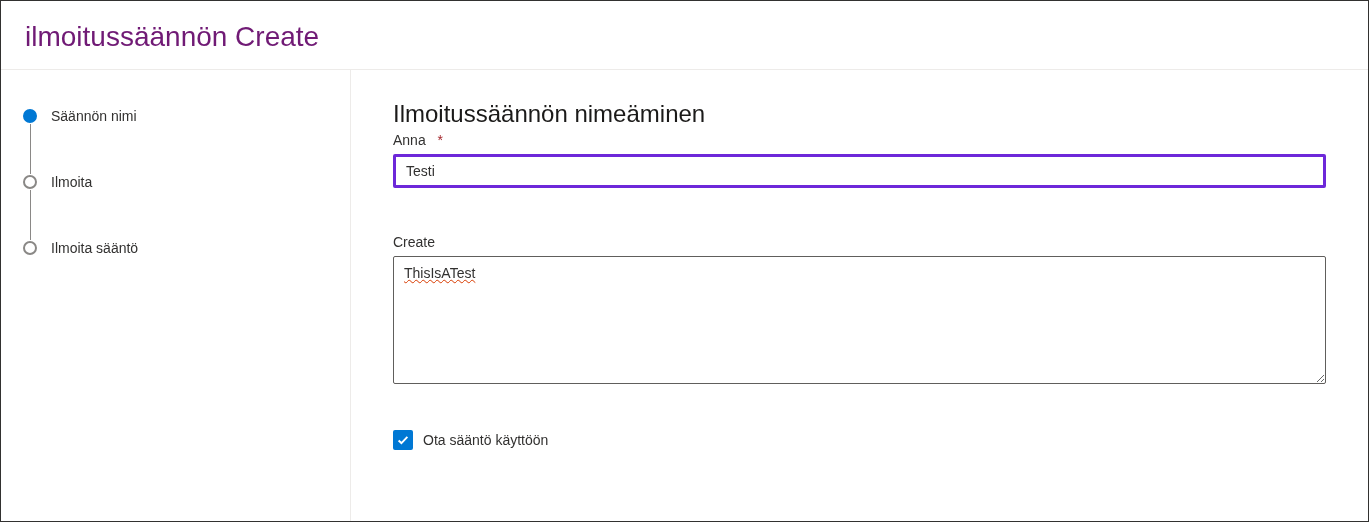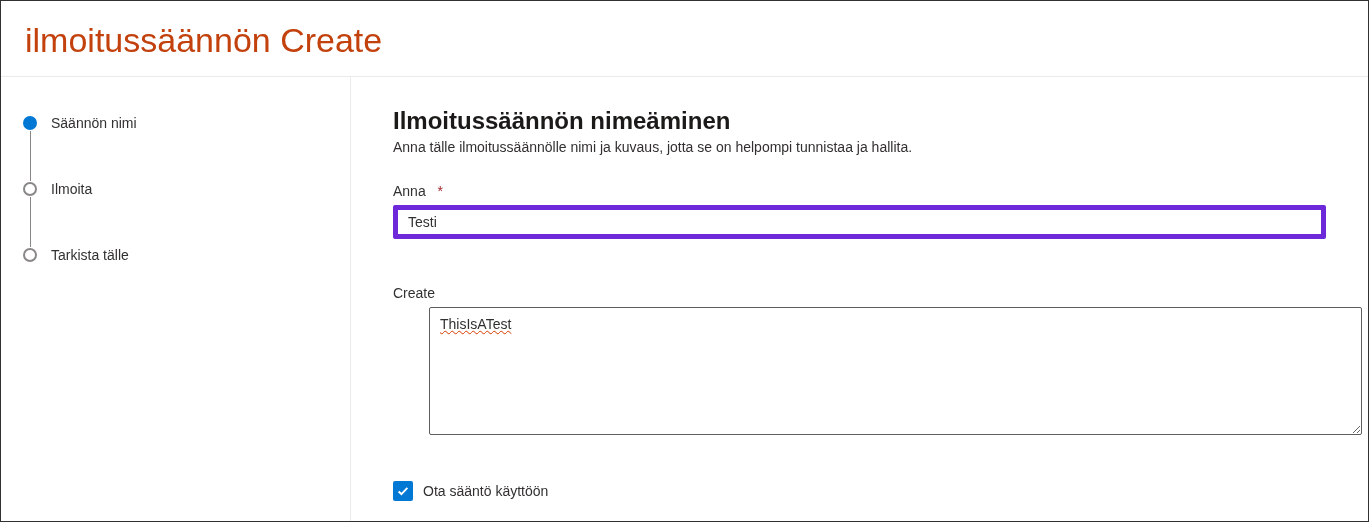--- a/index.html
+++ b/index.html
@@ -14,23 +14,23 @@
       width: 1369px;
       height: 522px;
       border: 1px solid #323130;
       overflow: hidden;
     }
     .header {
       padding: 20px 24px 16px 24px;
       border-bottom: 1px solid #edebe9;
     }
     .header-title {
-      font-size: 34px;
+      font-size: 28px;
       font-weight: 400;
-      color: #c2410c;
+      color: #701a75;
     }
     .body {
       display: flex;
       height: calc(100% - 68px);
     }
     .sidebar {
       width: 350px;
       padding: 38px 20px 20px 22px;
       border-right: 1px solid #edebe9;
     }
@@ -74,21 +74,21 @@
     .step-item:last-child .step-connector {
       display: none;
     }
     .main {
       flex: 1;
       padding: 30px 42px 10px 42px;
       overflow-y: auto;
     }
     .main-title {
       font-size: 24px;
-      font-weight: 700;
+      font-weight: 400;
       color: #1b1a19;
       margin-bottom: 4px;
     }
     .main-subtitle {
       font-size: 14px;
       color: #323130;
       margin-bottom: 28px;
     }
     .field-group {
       margin-bottom: 46px;
@@ -102,37 +102,36 @@
     .required {
       color: #a4262c;
       margin-left: 8px;
     }
     .text-input {
       width: 100%;
       height: 34px;
       padding: 6px 10px;
       font-size: 14px;
       font-family: inherit;
-      border: 5px solid #6d28d9;
+      border: 3px solid #6d28d9;
       border-radius: 2px;
       outline: none;
       color: #323130;
     }
     .textarea-input {
       width: 100%;
       height: 128px;
       padding: 8px 10px;
       font-size: 14px;
       font-family: inherit;
       border: 1px solid #605e5c;
       border-radius: 2px;
       outline: none;
       resize: both;
       color: #323130;
-      margin-left: 36px;
     }
     .spellcheck-text {
       text-decoration-line: underline;
       text-decoration-style: wavy;
       text-decoration-color: #d83b01;
       text-decoration-thickness: 1px;
     }
     .checkbox-row {
       display: flex;
       align-items: center;
@@ -175,29 +174,28 @@
         <span>Säännön nimi</span>
         <span class="step-connector"></span>
       </li>
       <li class="step-item">
         <span class="step-bullet"></span>
         <span>Ilmoita</span>
         <span class="step-connector"></span>
       </li>
       <li class="step-item">
         <span class="step-bullet"></span>
-        <span>Tarkista tälle</span>
+        <span>Ilmoita sääntö</span>
         
       </li>
     </ul>
   </nav>
 
   <main class="main">
     <h2 class="main-title">Ilmoitussäännön nimeäminen</h2>
-    <p class="main-subtitle">Anna tälle ilmoitussäännölle nimi ja kuvaus, jotta se on helpompi tunnistaa ja hallita.</p>
 
     <div class="field-group">
       <label class="field-label">
         <span>Anna</span>
         <span class="required">*</span>
       </label>
       <input type="text" class="text-input" value="Testi" style="">
     </div>
 
     <div class="field-group">

